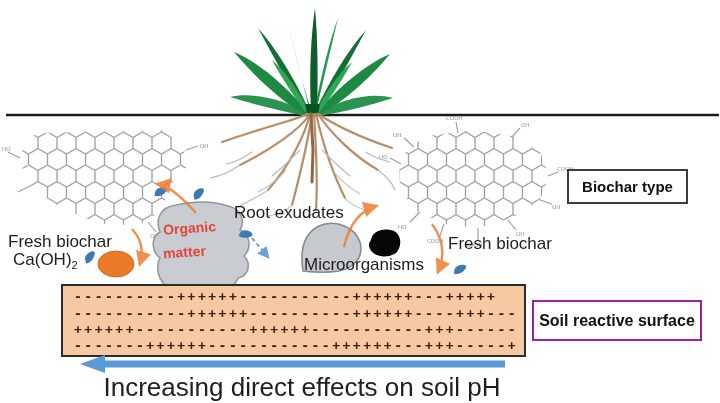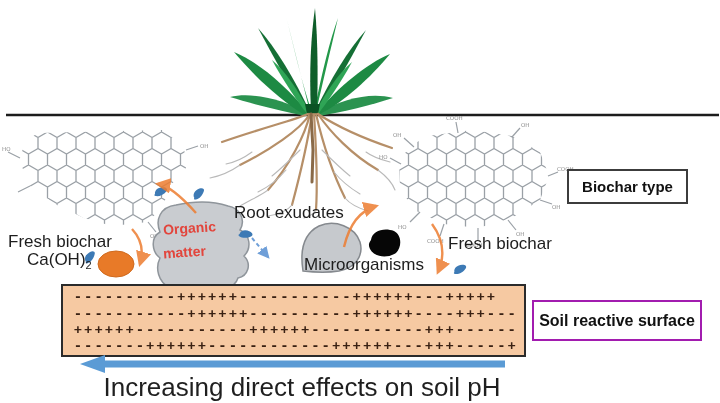--- a/index.html
+++ b/index.html
@@ -156,21 +156,21 @@
 
     <rect x="62" y="285" width="463" height="71" fill="#f6c9a2" stroke="#2b2b2b" stroke-width="2"></rect>
 
     <g>
       <line x1="103" y1="364" x2="505" y2="364" stroke="#5b9bd5" stroke-width="7"></line>
       <polygon points="80,364 105,355 105,373" fill="#5b9bd5"></polygon>
     </g>
   </svg>
 
   <div class="lbl" style="left:8px;top:232px;">Fresh biochar</div>
-  <div class="lbl" style="left:27px;top:250px;"><span>Ca(OH)</span><sub>2</sub></div>
+  <div class="lbl" style="left:13px;top:250px;"><span>Ca(OH)</span><sub>2</sub></div>
   <div class="red-lbl" style="left:163px;top:220px;">Organic</div>
   <div class="red-lbl" style="left:163px;top:244px;">matter</div>
   <div class="lbl" style="left:234px;top:203px;">Root exudates</div>
   <div class="lbl" style="left:304px;top:255px;">Microorganisms</div>
   <div class="lbl" style="left:448px;top:234px;">Fresh biochar</div>
 
   <div class="tagbox biochar">Biochar type</div>
   <div class="tagbox soil">Soil reactive surface</div>
 
   <div class="charge-row" style="top:289px;">----------++++++-----------++++++---+++++</div>

